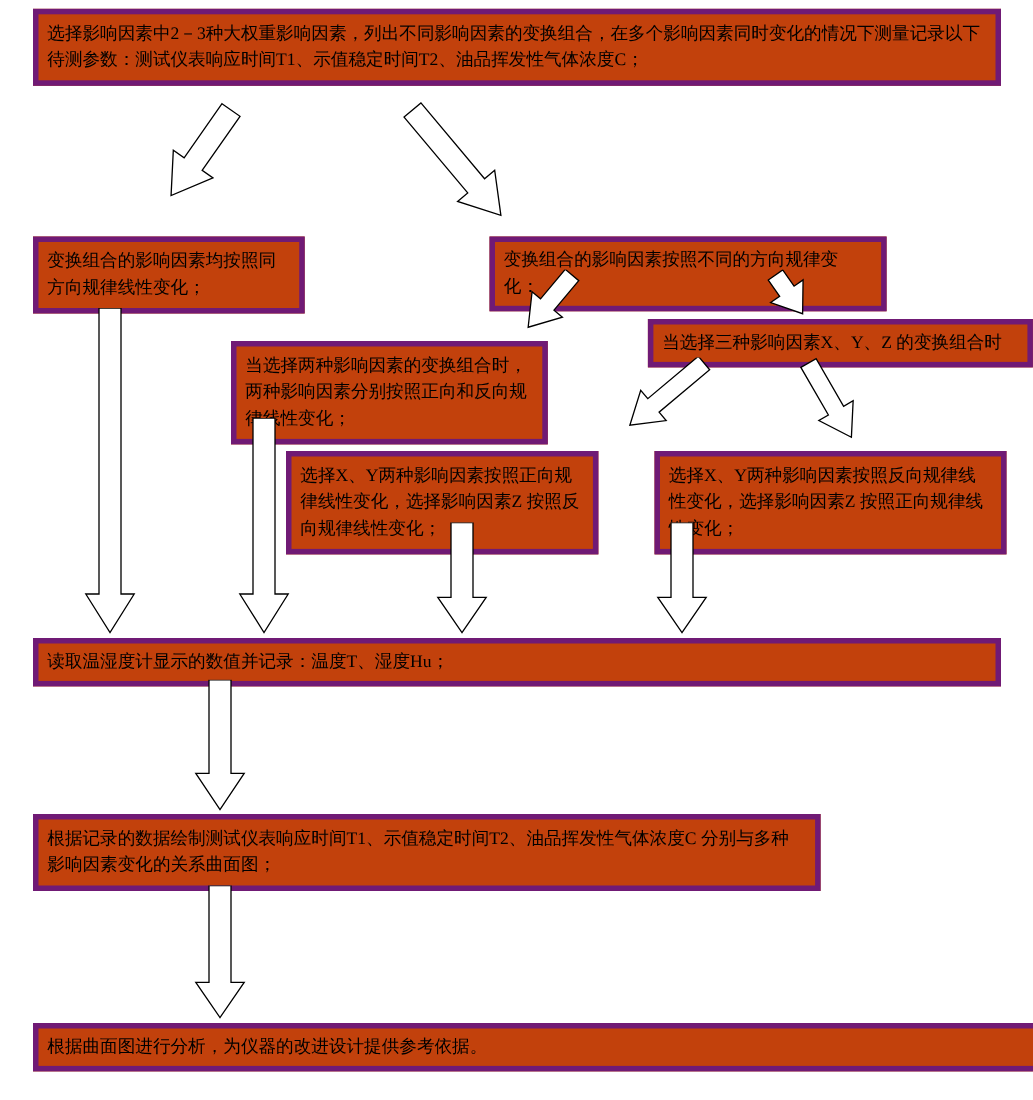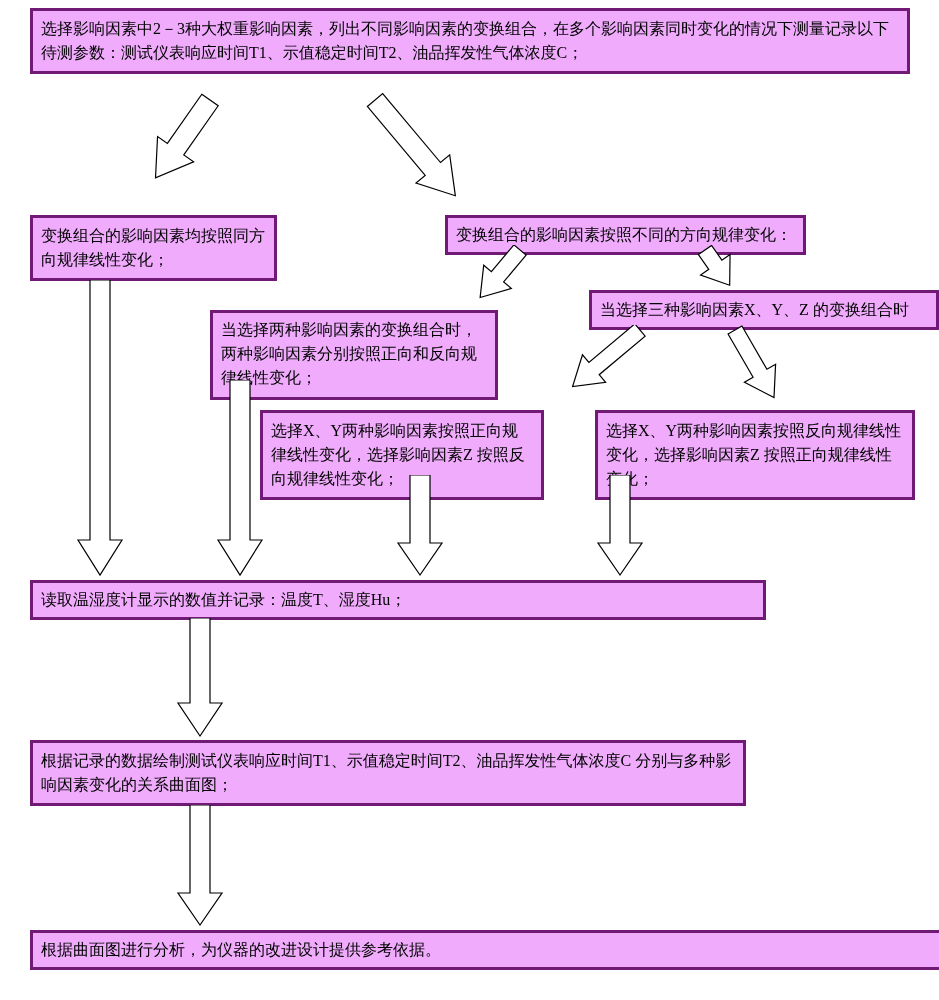--- a/index.html
+++ b/index.html
@@ -10,23 +10,23 @@
     height: 1000px;
     background: #fff;
     font-family: "SimSun", "宋体", serif;
     font-size: 16px;
     line-height: 1.5;
     color: #000;
     position: relative;
   }
   .box {
     position: absolute;
-    border: 3px solid #701a75;
+    border: 5px solid #701a75;
     padding: 6px 8px;
-    background: #f0abfc;
+    background: #c2410c;
   }
   .arrow {
     position: absolute;
   }
 </style>
 </head>
 <body>
 
 <div class="box" style="left:30px; top:8px; width:880px;">
   <span>选择影响因素中2－3种大权重影响因素，列出不同影响因素的变换组合，在多个影响因素同时变化的情况下测量记录以下待测参数：测试仪表响应时间T1、示值稳定时间T2、油品挥发性气体浓度C；</span>
@@ -49,21 +49,21 @@
 </div>
 
 <div class="box" style="left:260px; top:410px; width:284px;">
   <span>选择X、Y两种影响因素按照正向规律线性变化，选择影响因素Z 按照反向规律线性变化；</span>
 </div>
 
 <div class="box" style="left:595px; top:410px; width:320px;">
   <span>选择X、Y两种影响因素按照反向规律线性变化，选择影响因素Z 按照正向规律线性变化；</span>
 </div>
 
-<div class="box" style="left:30px; top:580px; width:736px; padding:5px 8px;">
+<div class="box" style="left:30px; top:580px; width:880px; padding:5px 8px;">
   <span>读取温湿度计显示的数值并记录：温度T、湿度Hu；</span>
 </div>
 
 <div class="box" style="left:30px; top:740px; width:716px;">
   <span>根据记录的数据绘制测试仪表响应时间T1、示值稳定时间T2、油品挥发性气体浓度C 分别与多种影响因素变化的关系曲面图；</span>
 </div>
 
 <div class="box" style="left:30px; top:930px; width:920px; padding:5px 8px;">
   <span>根据曲面图进行分析，为仪器的改进设计提供参考依据。</span>
 </div>

